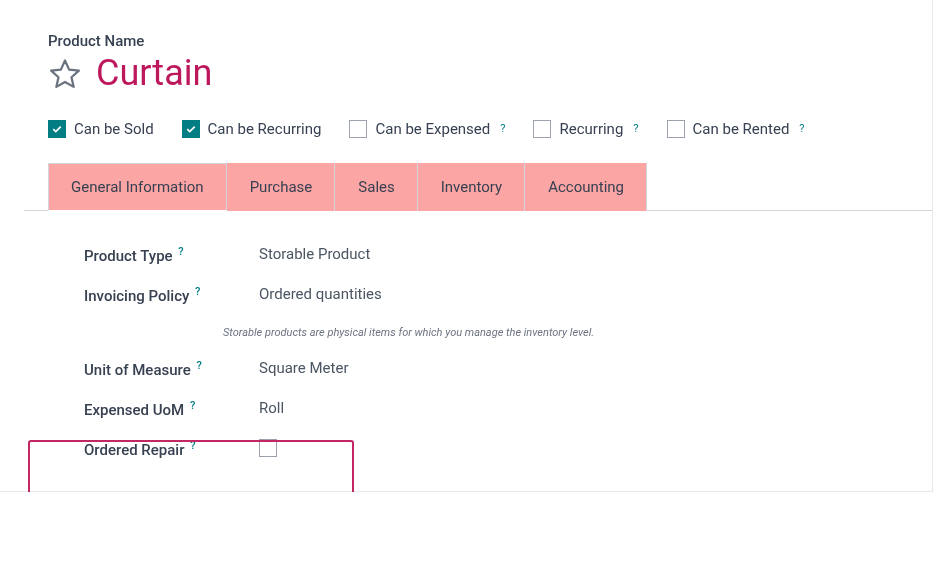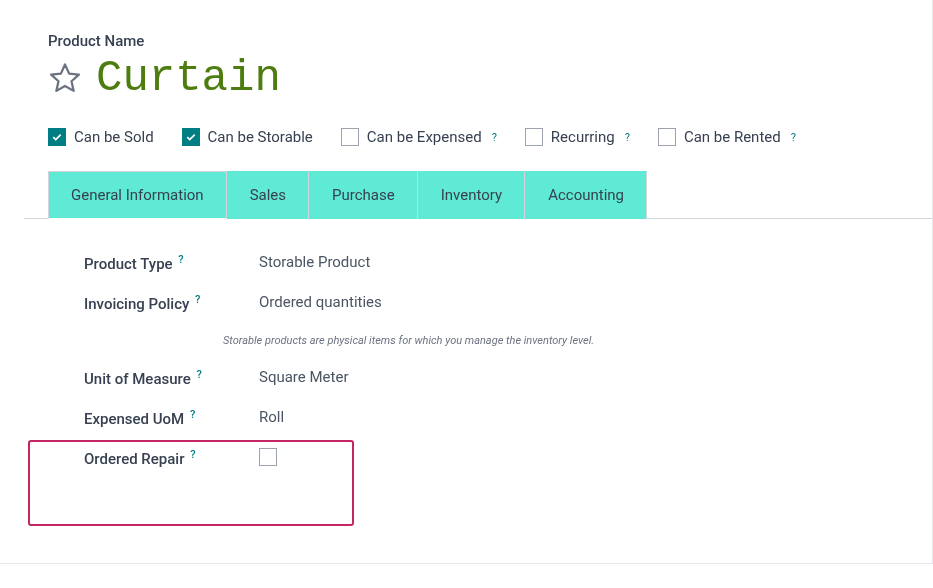--- a/index.html
+++ b/index.html
@@ -5,21 +5,21 @@
   * { box-sizing: border-box; }
   body {
     margin: 0;
     font-family: -apple-system, BlinkMacSystemFont, "Segoe UI", Roboto, "Helvetica Neue", Arial, sans-serif;
     background: #fff;
     color: #374151;
     font-size: 15px;
   }
   .page {
     width: 933px;
-    height: 564px;
+    height: 492px;
     padding: 4px 0 0 24px;
     border-right: 1px solid #e5e7eb;
     border-bottom: 1px solid #e5e7eb;
     position: relative;
   }
   .product-header {
     padding: 28px 24px 0 24px;
   }
   .small-label {
     font-size: 15px;
@@ -33,25 +33,24 @@
     gap: 14px;
     margin-top: 4px;
   }
   .star {
     width: 34px;
     height: 34px;
     cursor: pointer;
   }
   .star svg { width: 100%; height: 100%; display: block; }
   .product-title {
-    font-size: 44px;
+    font-size: 36px;
     font-weight: 400;
-    color: #4d7c0f;
+    color: #be185d;
     line-height: 1.1;
-    font-family: Liberation Mono, monospace;
   }
   .checks-row {
     display: flex;
     align-items: center;
     gap: 28px;
     margin-top: 26px;
     padding: 0 24px;
     flex-wrap: nowrap;
     text-align: right;
   }
@@ -96,21 +95,21 @@
   }
   .tab {
     padding: 14px 22px;
     font-size: 15px;
     color: #374151;
     border: 1px solid transparent;
     border-bottom: none;
     cursor: pointer;
     position: relative;
     bottom: -1px;
-    background: #5eead4;
+    background: #fca5a5;
     white-space: nowrap;
   }
   .tab.active {
     border-color: #d1d5db;
     border-bottom: 1px solid #fff;
   }
   .tab:not(.active) {
     border-right: 1px solid #d1d5db;
   }
   .tab:first-child:not(.active) { border-left: 1px solid #d1d5db; }
@@ -175,21 +174,21 @@
       </span>
       <span>Can be Sold</span>
     </label>
 
     <label class="check-item">
       <span class="cbox checked">
         <svg viewBox="0 0 16 16">
             <path d="M3 8.2 6.3 11.5 13 4.8" fill="none" stroke="#fff" stroke-width="2.2"></path>
           </svg>
       </span>
-      <span>Can be Storable</span>
+      <span>Can be Recurring</span>
     </label>
 
     <label class="check-item">
       <span class="cbox unchecked"></span>
       <span>Can be Expensed</span>
       <span class="help">?</span>
     </label>
 
     <label class="check-item">
       <span class="cbox unchecked"></span>
@@ -199,22 +198,22 @@
 
     <label class="check-item">
       <span class="cbox unchecked"></span>
       <span>Can be Rented</span>
       <span class="help">?</span>
     </label>
   </div>
 
   <div class="tabs">
     <div class="tab active">General Information</div>
+    <div class="tab">Purchase</div>
     <div class="tab">Sales</div>
-    <div class="tab">Purchase</div>
     <div class="tab">Inventory</div>
     <div class="tab">Accounting</div>
   </div>
 
   <div class="form-body">
     <div class="form-row">
       <div class="form-label">
         <span>Product Type</span>
         <span class="help">?</span>
       </div>

